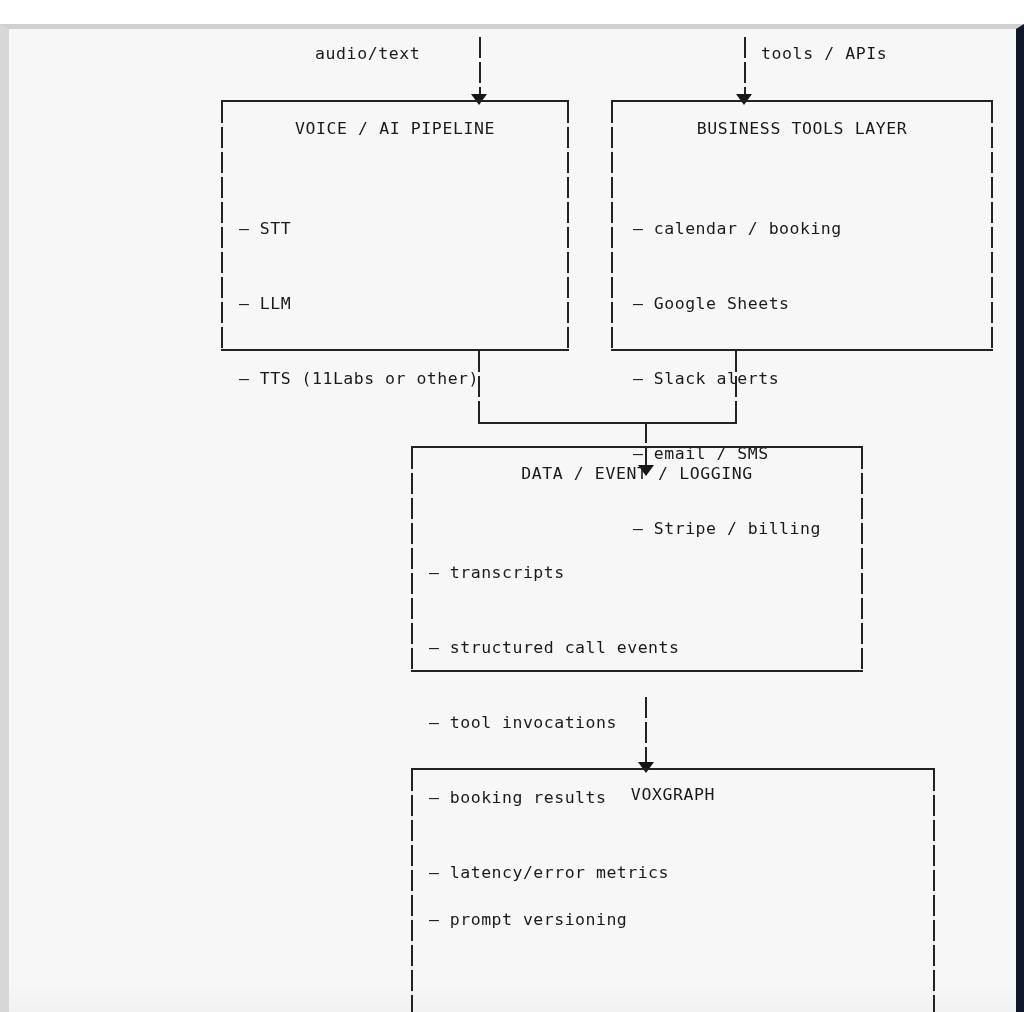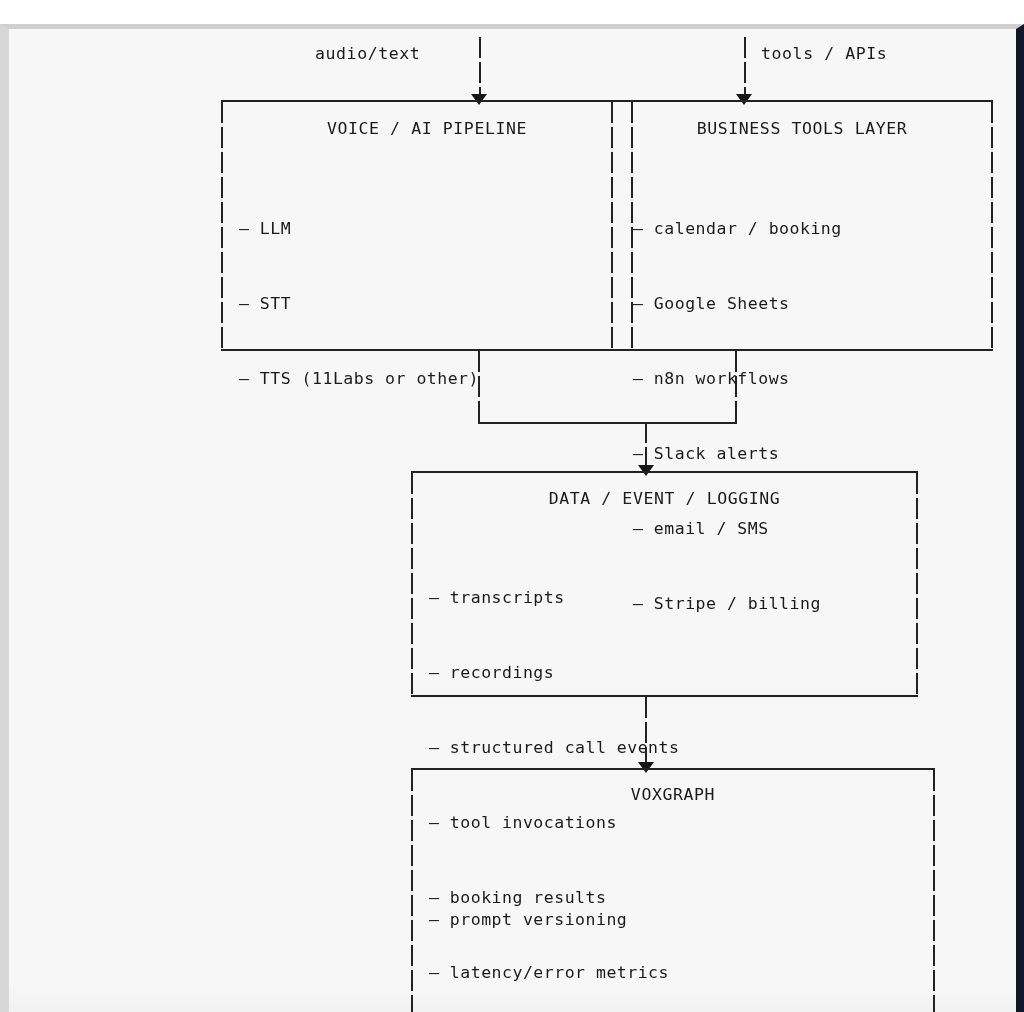--- a/index.html
+++ b/index.html
@@ -145,53 +145,51 @@
     <div class="vline" style="left:470px; top:8px; height:60px;"></div>
     <div class="arrow-mask" style="left:461px; top:68px; width:18px;"></div>
     <div class="arrow" style="left:462px; top:65px;"></div>
 
     <div class="edge-label" style="left:752px; top:15px;">tools / APIs</div>
 
     <div class="vline" style="left:735px; top:8px; height:60px;"></div>
     <div class="arrow-mask" style="left:726px; top:68px; width:18px;"></div>
     <div class="arrow" style="left:727px; top:65px;"></div>
 
-    <div class="box" style="left:212px; top:71px; width:412px; height:251px;">
+    <div class="box" style="left:212px; top:71px; width:348px; height:251px;">
       <div class="box-title" style="top:17px;">VOICE / AI PIPELINE</div>
       <ul class="box-list" style="left:16px; top:64px;">
+        <li>– STT</li>
         <li>– LLM</li>
-        <li>– STT</li>
         <li>– TTS (11Labs or other)</li>
       </ul>
     </div>
 
     <div class="box" style="left:602px; top:71px; width:382px; height:251px;">
       <div class="box-title" style="top:17px;">BUSINESS TOOLS LAYER</div>
       <ul class="box-list" style="left:20px; top:64px;">
         <li>– calendar / booking</li>
         <li>– Google Sheets</li>
-        <li>– n8n workflows</li>
         <li>– Slack alerts</li>
         <li>– email / SMS</li>
         <li>– Stripe / billing</li>
       </ul>
     </div>
 
     <div class="vline" style="left:469px; top:322px; height:71px;"></div>
     <div class="vline" style="left:726px; top:322px; height:71px;"></div>
     <div class="hline" style="left:469px; top:393px; width:259px;"></div>
     <div class="vline" style="left:636px; top:393px; height:47px;"></div>
     <div class="arrow-mask" style="left:628px; top:439px; width:18px;"></div>
     <div class="arrow" style="left:629px; top:436px;"></div>
 
-    <div class="box" style="left:402px; top:442px; width:507px; height:226px;">
+    <div class="box" style="left:402px; top:417px; width:452px; height:226px;">
       <div class="box-title" style="top:16px;">DATA / EVENT / LOGGING</div>
       <ul class="box-list" style="left:16px; top:62px;">
         <li>– transcripts</li>
-        <li>– recordings</li>
         <li>– structured call events</li>
         <li>– tool invocations</li>
         <li>– booking results</li>
         <li>– latency/error metrics</li>
       </ul>
     </div>
 
     <div class="vline" style="left:636px; top:668px; height:67px;"></div>
     <div class="arrow-mask" style="left:628px; top:736px; width:18px;"></div>
     <div class="arrow" style="left:629px; top:733px;"></div>

